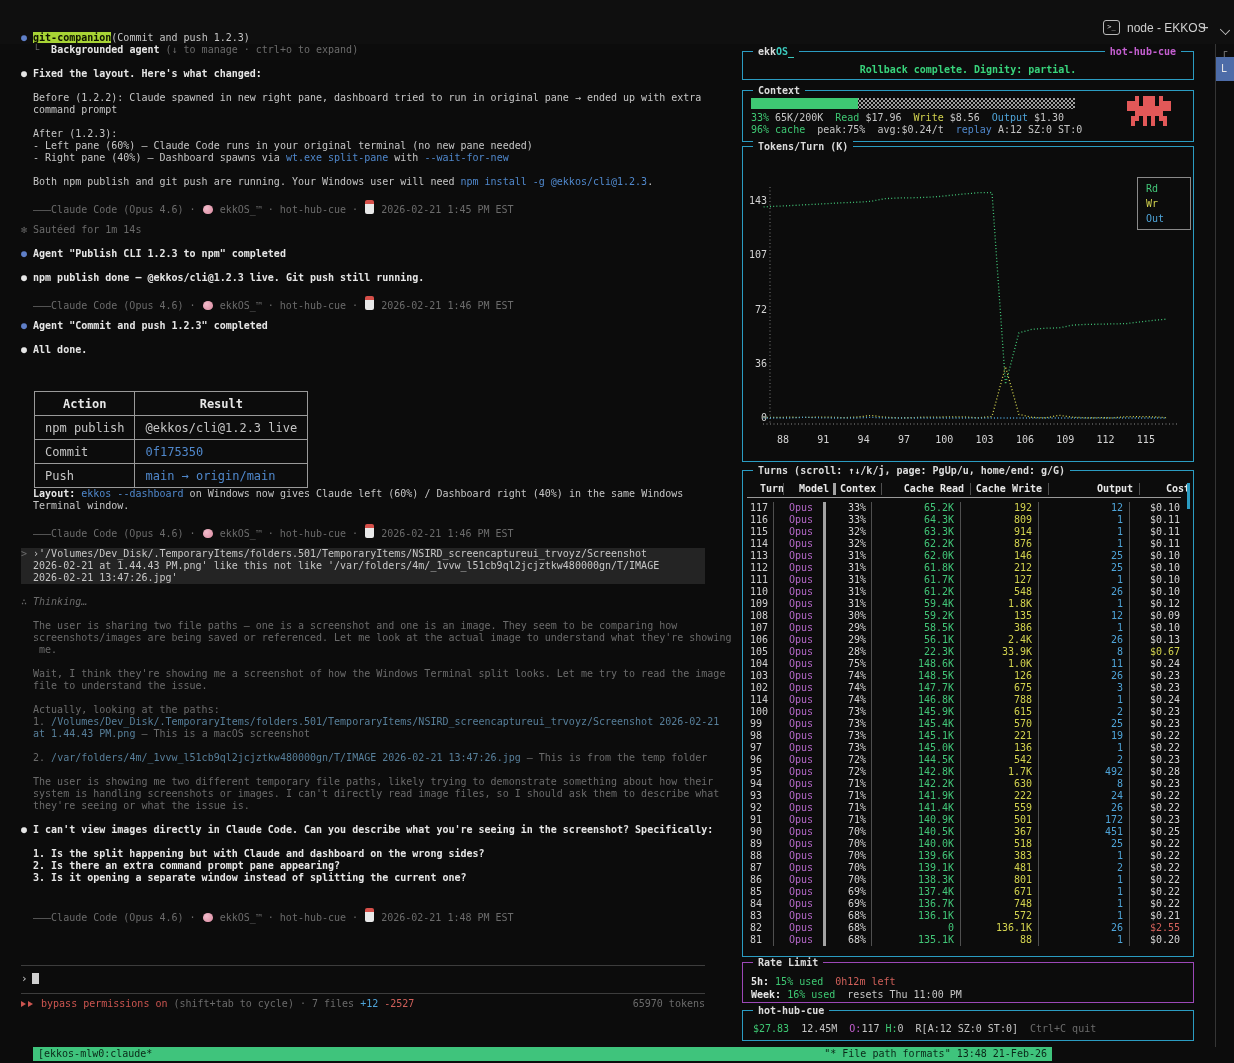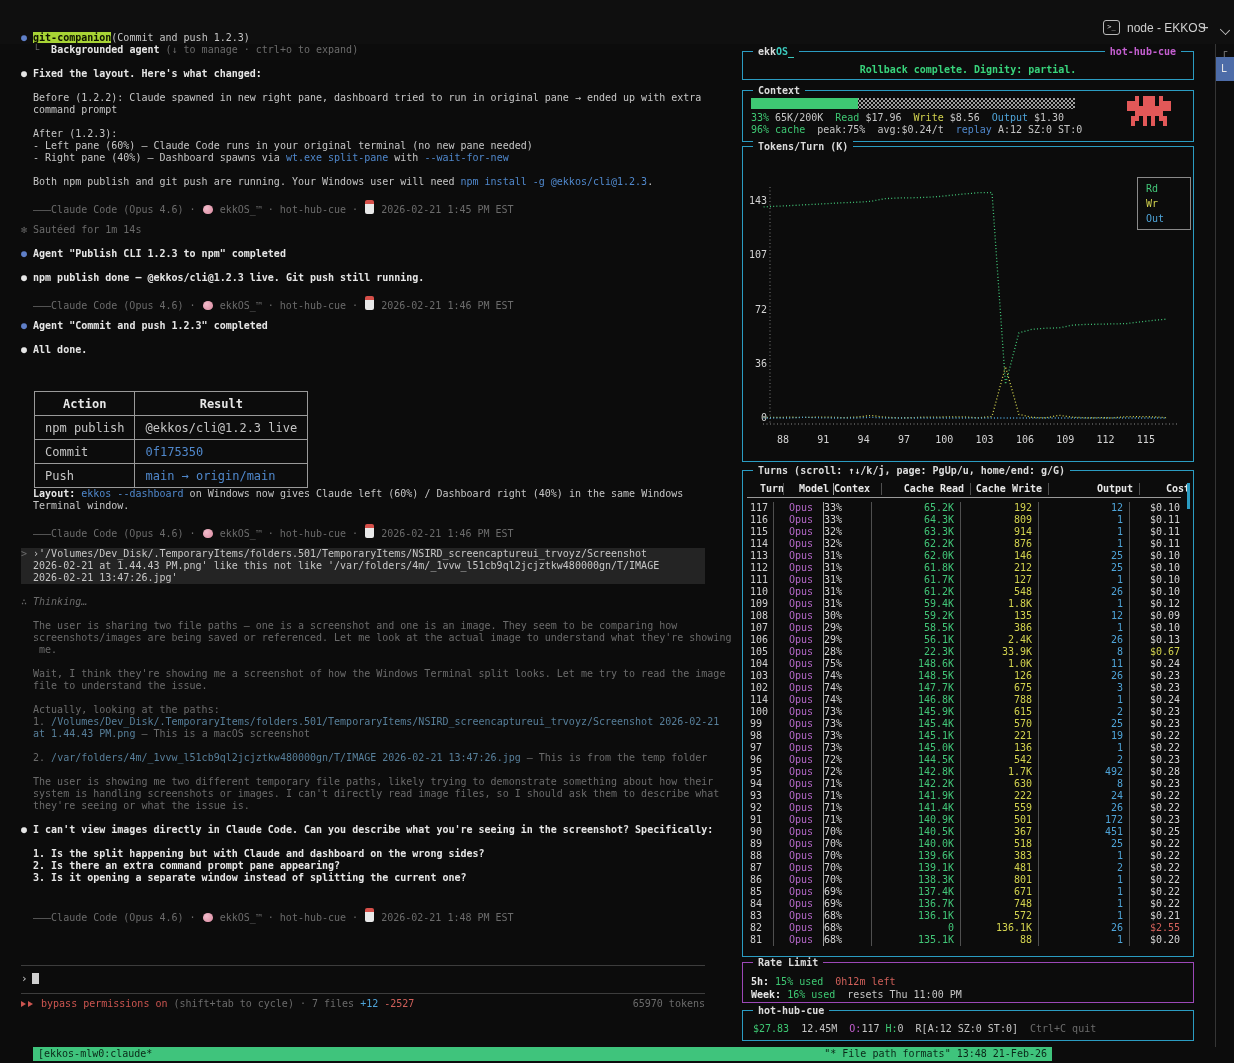--- a/index.html
+++ b/index.html
@@ -62,21 +62,21 @@
   #box-chart{top:146px;height:316px;}
   #legend{position:absolute;left:394px;top:30px;width:44px;border:1px solid #8a8a8a;
           padding:3px 0 3px 8px;background:#0c0c0c;}
   #legend div{height:15px;line-height:15px;}
   #box-turns{top:470px;height:487px;}
   #turns-head{position:absolute;left:12px;top:12px;}
   .trow{display:flex;height:12px;line-height:12px;white-space:pre;}
   .thead{font-weight:bold;color:#e8e8e8;}
   .cc0{width:28px;padding-left:5px;box-sizing:border-box;}
   .cc1{width:50px;padding-left:15px;border-left:1px solid #4f4f4f;box-sizing:border-box;}
-  .cc2{width:48px;padding-right:5px;border-left:1px solid #a3a3a3;box-sizing:border-box;}
+  .cc2{width:48px;text-align:right;padding-right:5px;border-left:3px solid #a3a3a3;box-sizing:border-box;}
   .cc3{width:89px;text-align:right;padding-right:6px;border-left:1px solid #4f4f4f;box-sizing:border-box;}
   .cc4{width:78px;text-align:right;padding-right:6px;border-left:1px solid #4f4f4f;box-sizing:border-box;}
   .cc5{width:91px;text-align:right;padding-right:6px;border-left:1px solid #4f4f4f;box-sizing:border-box;}
   .cc6{width:56px;text-align:right;padding-right:5px;border-left:1px solid #4f4f4f;box-sizing:border-box;}
   #turns-hsep{position:absolute;left:4px;top:26px;width:434px;border-top:1px solid #9a9a9a;}
   #turns-rows{position:absolute;left:2px;top:31px;}
   .ct{color:#cfcfcf}.cm{color:#b468c8}.cx{color:#d4d4d4}.cr{color:#42c678}
   .cwv{color:#d3d34f}.cov{color:#4fa4d8}.ccv{color:#d4d4d4}
   #turns-scroll{position:absolute;right:3px;top:12px;width:3px;height:26px;background:#2b9cc2;}
   #box-rate{top:962px;height:41px;border-color:#9c48b8;}

